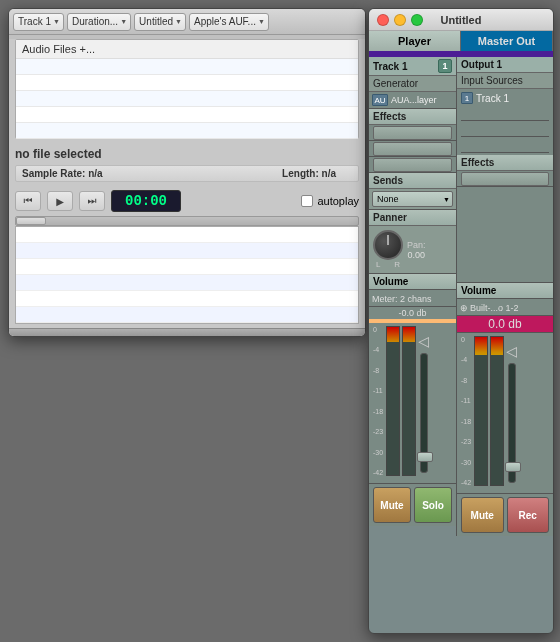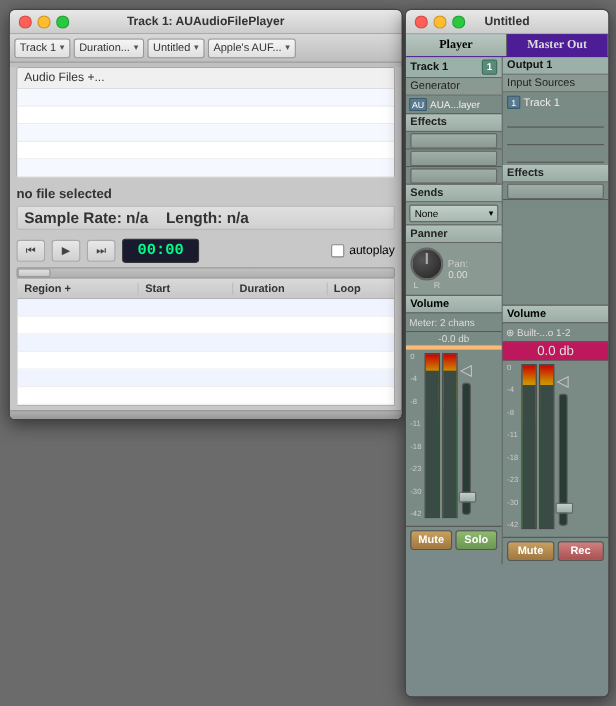--- a/index.html
+++ b/index.html
@@ -136,26 +136,27 @@
     .no-file-label {
       padding: 4px 6px;
       font-size: 12px;
       font-weight: bold;
       color: #333;
     }
 
     .sample-info-bar {
       display: flex;
       padding: 2px 6px;
-      font-size: 14px;
+      font-size: 10px;
       color: #333;
       background: linear-gradient(to bottom, #e0e0e0, #d0d0d0);
       border: 1px solid #bbb;
       margin: 0 6px 4px 6px;
       border-radius: 2px;
+      justify-content: space-between;
     }
 
     .sample-info-item {
       margin-right: 16px;
     }
 
     .sample-info-item span {
       font-weight: bold;
     }
 
@@ -280,23 +281,22 @@
       background: linear-gradient(to bottom, #e8e8e8, #cccccc);
       display: flex;
       align-items: center;
       padding: 0 8px;
       border-bottom: 1px solid #aaa;
     }
 
     
     .tab-bar {
       display: flex;
-      background: #4c1d95;
-      border-bottom: 1px solid #4c1d95;
-      font-family: Liberation Serif, serif;
+      background: #0369a1;
+      border-bottom: 6px solid #4c1d95;
     }
 
     .tab {
       flex: 1;
       text-align: center;
       padding: 4px 0;
       font-size: 11px;
       font-weight: bold;
       cursor: pointer;
       color: #ddd;
@@ -565,21 +565,21 @@
     .mute-solo-bar {
       display: flex;
       gap: 3px;
       padding: 3px 4px;
       background: #7a8a84;
       border-top: 1px solid #555;
     }
 
     .mute-btn, .solo-btn, .rec-btn {
       flex: 1;
-      height: 18px;
+      height: 36px;
       border-radius: 3px;
       border: 1px solid #555;
       font-size: 10px;
       font-weight: bold;
       cursor: pointer;
       display: flex;
       align-items: center;
       justify-content: center;
     }
 
@@ -621,28 +621,20 @@
       height: 8px;
       background: linear-gradient(to bottom, #b0b0b0, #989898);
       border-top: 1px solid #888;
       cursor: ns-resize;
     }
   </style>
 </head>
 <body>
 
 <div class="window left-window">
-  <div class="titlebar">
-    <div class="traffic-lights">
-      <div class="traffic-light tl-close"></div>
-      <div class="traffic-light tl-min"></div>
-      <div class="traffic-light tl-max"></div>
-    </div>
-    <span class="titlebar-title">Track 1: AUAudioFilePlayer</span>
-  </div>
 
   <div class="toolbar">
     <div class="toolbar-select">Track 1</div>
     <div class="toolbar-select">Duration...</div>
     <div class="toolbar-select">Untitled</div>
     <div class="toolbar-select">Apple's AUF...</div>
   </div>
 
   <div class="main-area">
 
@@ -679,26 +671,20 @@
         <div class="checkbox"></div>
         <span>autoplay</span>
       </div>
     </div>
 
     <div class="scroll-bar">
       <div class="scroll-thumb"></div>
     </div>
 
     <div class="region-list">
-      <div class="region-header">
-        <div class="region-col">Region +</div>
-        <div class="region-col">Start</div>
-        <div class="region-col">Duration</div>
-        <div class="region-col">Loop</div>
-      </div>
       <div class="region-row"></div>
       <div class="region-row"></div>
       <div class="region-row"></div>
       <div class="region-row"></div>
       <div class="region-row"></div>
       <div class="region-row"></div>
     </div>
 
     <div class="resize-handle"></div>
   </div>

